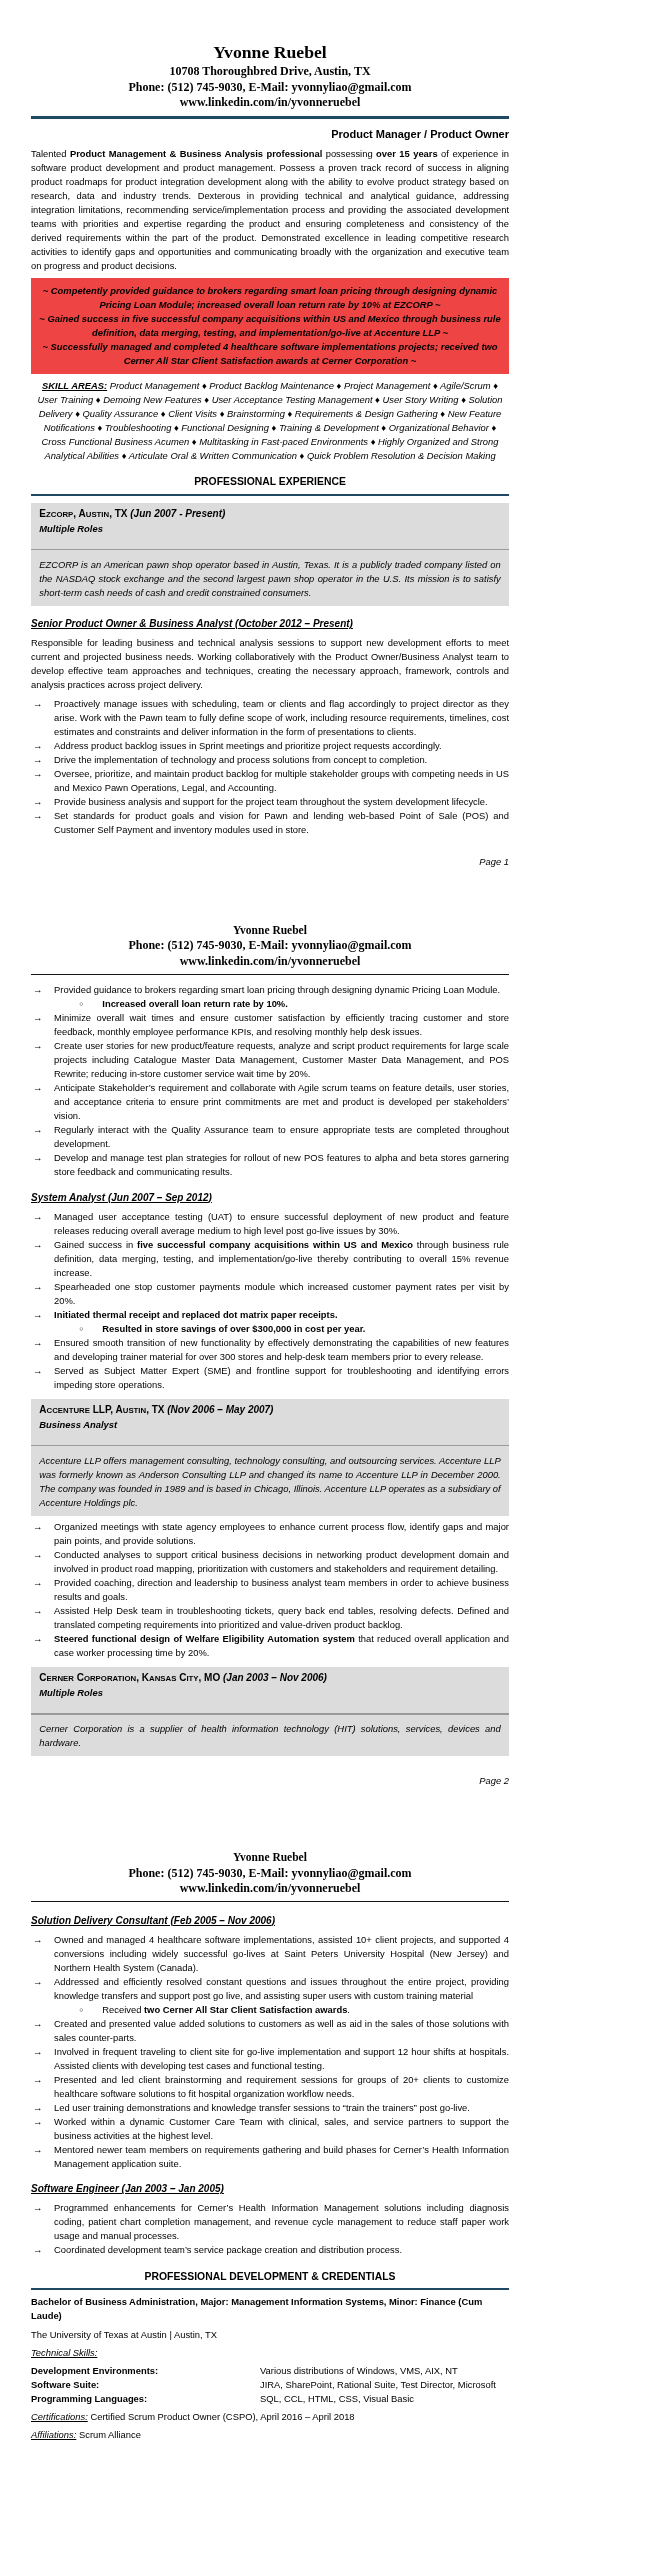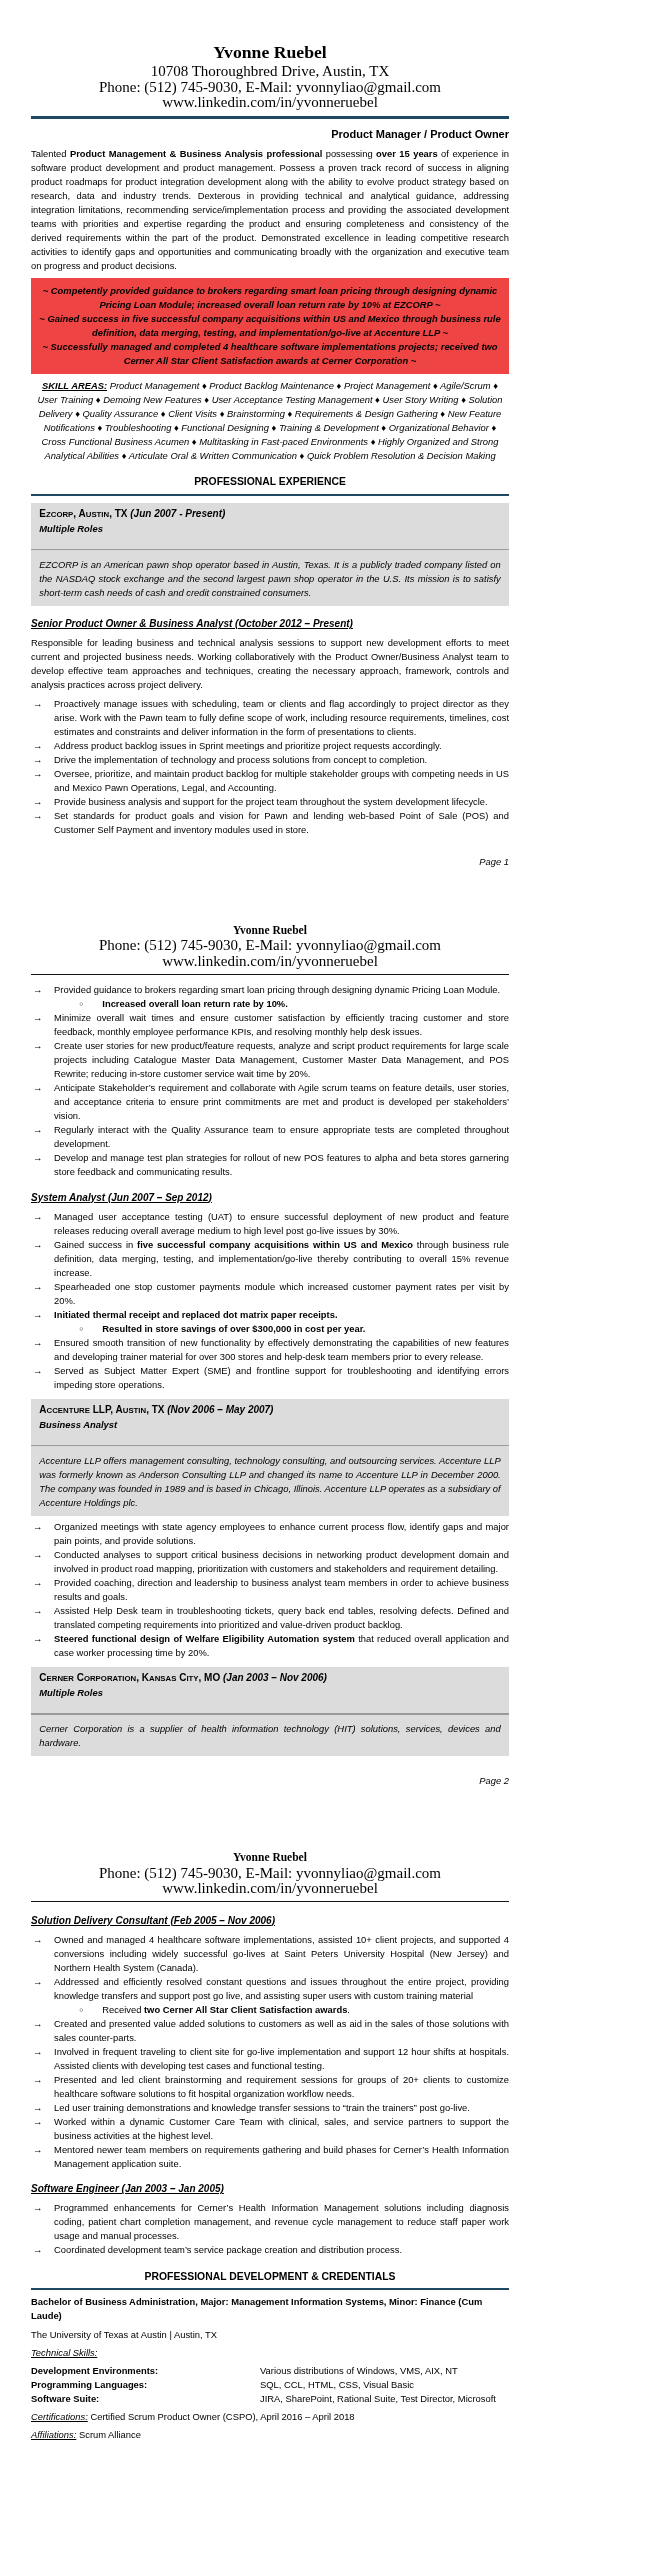--- a/index.html
+++ b/index.html
@@ -1,20 +1,20 @@
 <!DOCTYPE html>
 <html style="font-size:8.3px"><head>
 <meta charset="utf-8">
 <style>
   html,body{margin:0;padding:0;background:#ffffff;}
   #doc{width:540px;min-height:2576px;background:#fff;color:#000;
        font-family:"Liberation Sans",sans-serif;font-size:9.4px;line-height:14px;
        padding:41px 31px 21px;box-sizing:border-box;}
   .h1name{font-family:"Liberation Serif",serif;font-weight:700;font-size:17.7px;line-height:23px;text-align:center;}
-  .h1line,.h2line{font-family:"Liberation Serif",serif;font-weight:400;font-size:15px;line-height:15.6px;text-align:center;}
+  .h1line,.h2line{font-family:"Liberation Serif",serif;font-weight:700;font-size:12px;line-height:15.6px;text-align:center;}
   .h2name{font-family:"Liberation Serif",serif;font-weight:700;font-size:11.5px;line-height:15.6px;text-align:center;margin-top:2.1px;}
   .rule{border:0;}
   .rule.navy{height:3.1px;background:#1f4962;margin:5.2px 0 3.1px;}
   .rule.navy2{height:2.1px;background:#1f4962;margin:1px 0 5.2px;}
   .rule.thin{height:1px;background:#151515;margin:4.2px 0 8.3px;}
   .doc-title{font-weight:700;font-size:11px;text-align:right;margin:8.3px 0 5.2px;}
   .para{margin:4.2px 0;}
   .para.justify{text-align:justify;}
   .para.center{text-align:center;}
   .para.left{text-align:left;}
@@ -264,26 +264,26 @@
     <div class="rule navy2"></div>
     <div class="para left"><span class="b ">Bachelor of Business Administration, Major: Management Information Systems, Minor: Finance (Cum Laude)</span></div>
     <div class="para left"><span>The University of Texas at Austin | Austin, TX</span></div>
     <div class="para left"><span class="i u">Technical Skills:</span></div>
     <div class="skill-table">
       <div class="skillrow">
         <div class="skilllabel">Development Environments:</div>
         <div class="skillvalue">Various distributions of Windows, VMS, AIX, NT</div>
       </div>
       <div class="skillrow">
+        <div class="skilllabel">Software Suite:</div>
+        <div class="skillvalue">JIRA, SharePoint, Rational Suite, Test Director, Microsoft</div>
+      </div>
+      <div class="skillrow">
         <div class="skilllabel">Programming Languages:</div>
         <div class="skillvalue">SQL, CCL, HTML, CSS, Visual Basic</div>
-      </div>
-      <div class="skillrow">
-        <div class="skilllabel">Software Suite:</div>
-        <div class="skillvalue">JIRA, SharePoint, Rational Suite, Test Director, Microsoft</div>
       </div>
     </div>
     <div class="para left"><span class="i u">Certifications:</span><span> Certified Scrum Product Owner (CSPO), April 2016 – April 2018</span></div>
     <div class="para left"><span class="i u">Affiliations:</span><span> Scrum Alliance</span></div>
     <div style="height: 161px;"></div>
     <div class="page-footer">Page 3</div>
   </div>
 
 
 </body></html>

